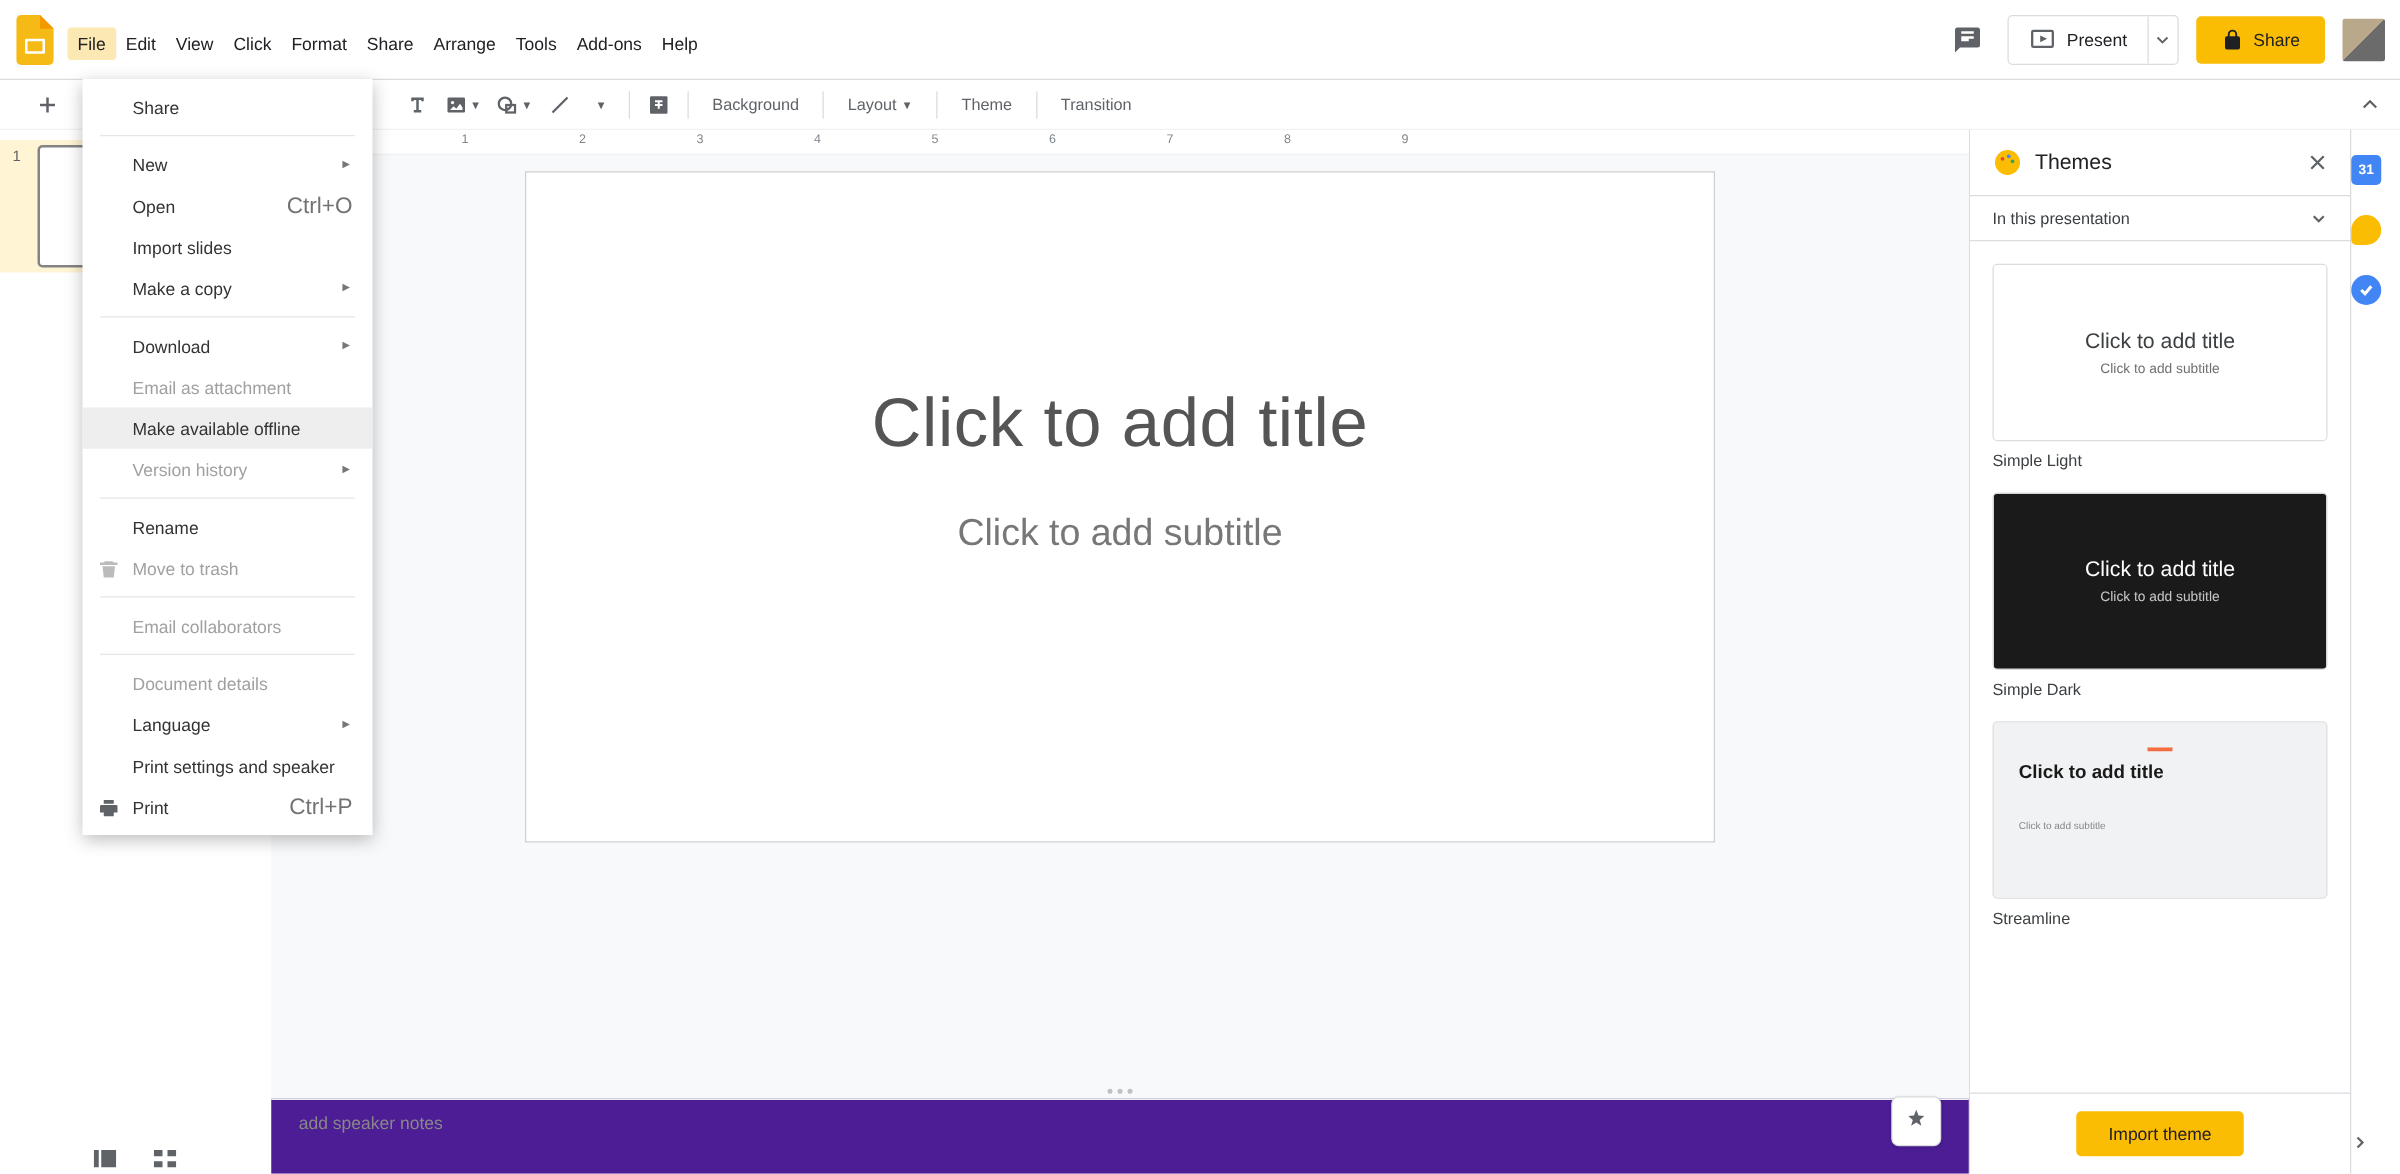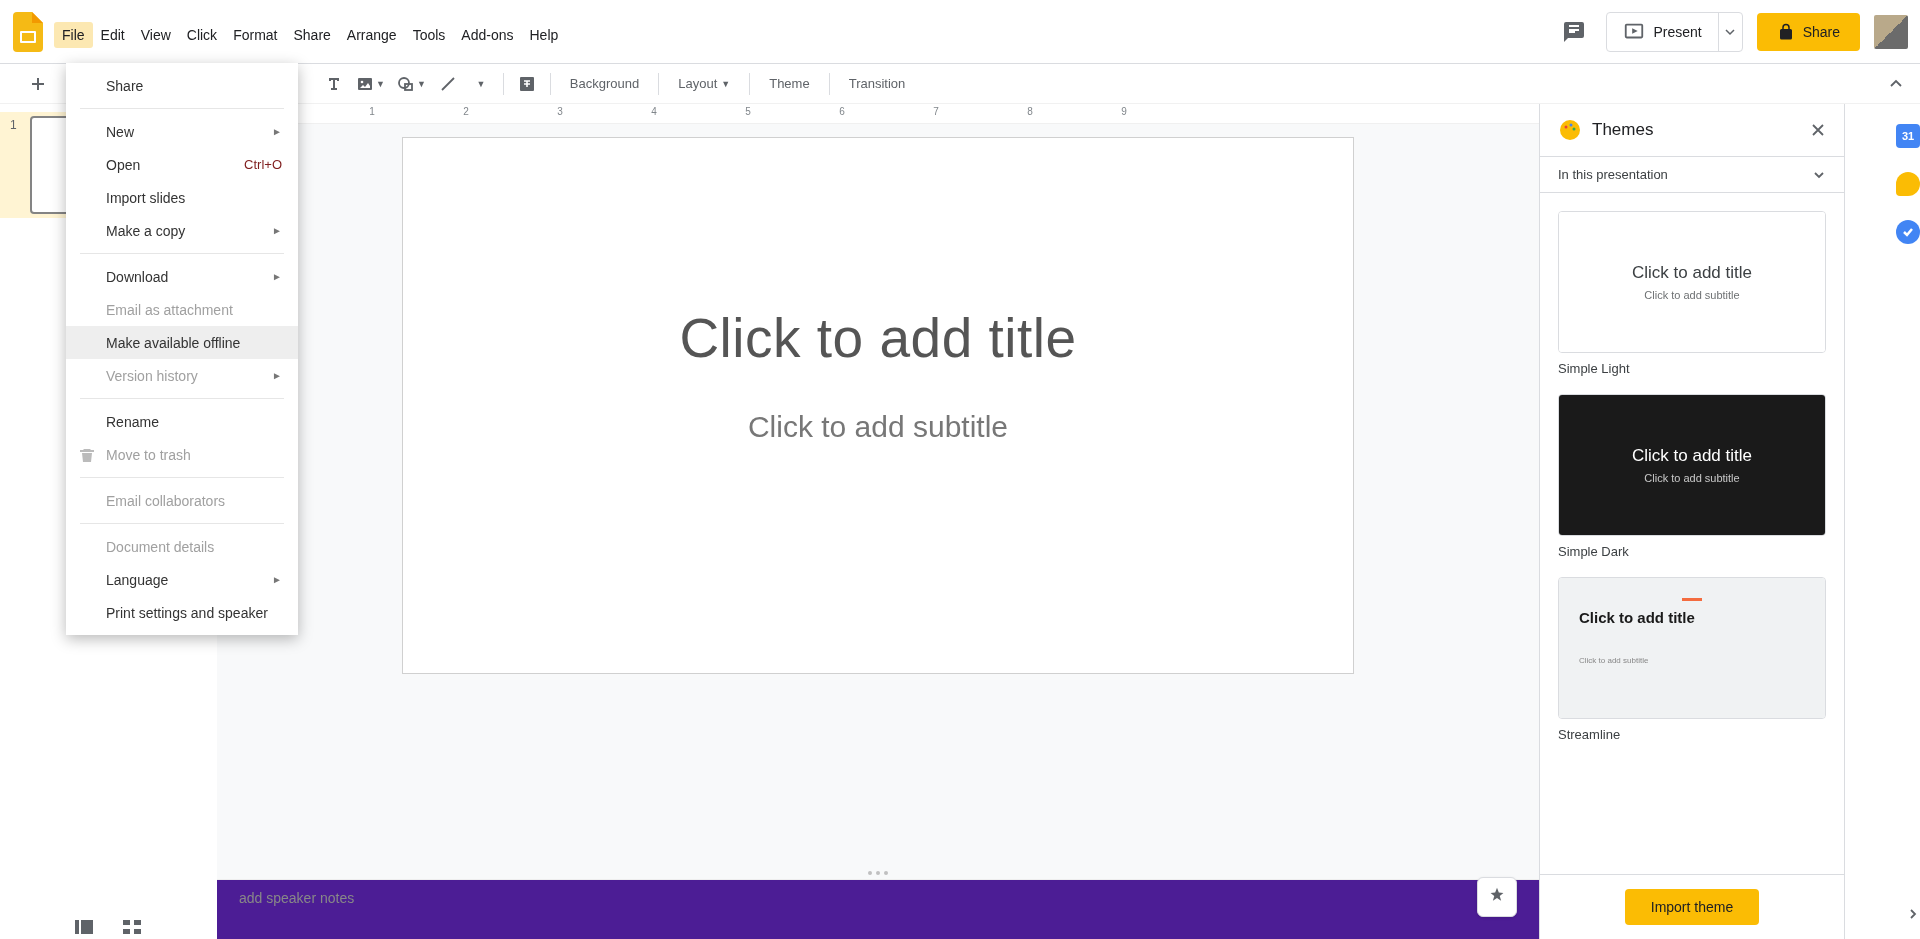--- a/index.html
+++ b/index.html
@@ -79,30 +79,30 @@
   .stream-accent{width:20px;height:3px;background:#f46c3f;margin-bottom:8px}
   .stream-title{font-size:15px;font-weight:600;color:#1a1a1a;align-self:flex-start}
   .stream-sub{font-size:8px;color:#888;margin-top:30px;align-self:flex-start}
   .theme-name{font-size:13px;color:#3c4043;margin-bottom:18px}
   .themes-footer{padding:14px;display:flex;justify-content:center;border-top:1px solid var(--border)}
   .import-btn{background:var(--amber);color:#202124;font-size:14px;font-weight:500;padding:10px 26px;border-radius:4px}
   .themes-scroll::-webkit-scrollbar{width:10px}
   .themes-scroll::-webkit-scrollbar-thumb{background:#bfbfbf;border-radius:5px}
 
   
-  .side-rail{width:76px;border-left:1px solid var(--border);display:flex;flex-direction:column;align-items:flex-end;padding-top:20px;gap:24px}
+  .side-rail{width:40px;border-left:1px solid var(--border);display:flex;flex-direction:column;align-items:flex-start;padding-top:20px;gap:24px}
   .rail-icon{width:24px;height:24px;display:flex;align-items:center;justify-content:center;font-size:11px;font-weight:bold;color:#fff;border-radius:4px}
   .rail-chevron{margin-top:auto;margin-bottom:18px;color:#5f6368}
 
   
   .file-menu{position:absolute;top:63px;left:66px;width:232px;background:#fff;box-shadow:0 4px 14px rgba(0,0,0,.28);z-index:100;padding:6px 0;font-size:14px;color:#333}
   .fm-item{display:flex;align-items:center;height:33px;padding:0 16px 0 40px;position:relative}
   .fm-item.hl{background:#eeeeee}
   .fm-item.disabled{color:var(--disabled)}
-  .fm-shortcut{margin-left:auto;color:#7f1d1d;font-size:13px}
+  .fm-shortcut{margin-left:auto;color:#737373;font-size:18px}
   .fm-sub{margin-left:auto;font-size:10px;color:#777}
   .fm-sep{height:1px;background:#e6e6e6;margin:6px 14px}
   .fm-icon{position:absolute;left:12px;width:18px;height:18px;display:flex;align-items:center;justify-content:center;color:#888}
 
   
   .bottom-bar{position:absolute;left:0;bottom:0;height:24px;width:216px;display:flex;align-items:center;justify-content:center;gap:30px;background:#fff;color:#5f6368}
 
   svg{display:block}
 </style>
 </head>
@@ -392,20 +392,29 @@
   <div class="fm-item disabled">
       <span>Document details</span>
     </div>
   <div class="fm-item">
       <span>Language</span>
       <span class="fm-sub">►</span>
     </div>
   <div class="fm-item">
       <span>Print settings and speaker</span>
     </div>
+  <div class="fm-item">
+    <span class="fm-icon">
+        <svg width="16" height="16" viewBox="0 0 16 16" fill="#5f6368">
+          <path d="M4 2h8v3H4zM2 6h12a1 1 0 0 1 1 1v5h-3v3H4v-3H1V7a1 1 0 0 1 1-1zm3 6h6v2H5z"></path>
+        </svg>
+      </span>
+    <span>Print</span>
+      <span class="fm-shortcut">Ctrl+P</span>
+  </div>
 </div>
 
 <div class="bottom-bar">
   <svg width="18" height="14" viewBox="0 0 18 14" fill="#5f6368">
       <rect width="4" height="14"></rect>
       <rect x="6" width="12" height="14"></rect>
     </svg>
   <svg width="18" height="14" viewBox="0 0 18 14" fill="#5f6368">
       <rect width="7" height="5"></rect>
       <rect x="11" width="7" height="5"></rect>

